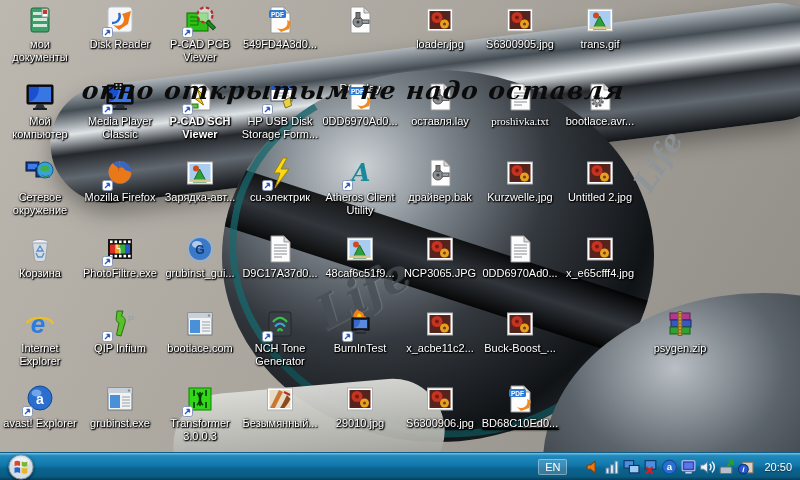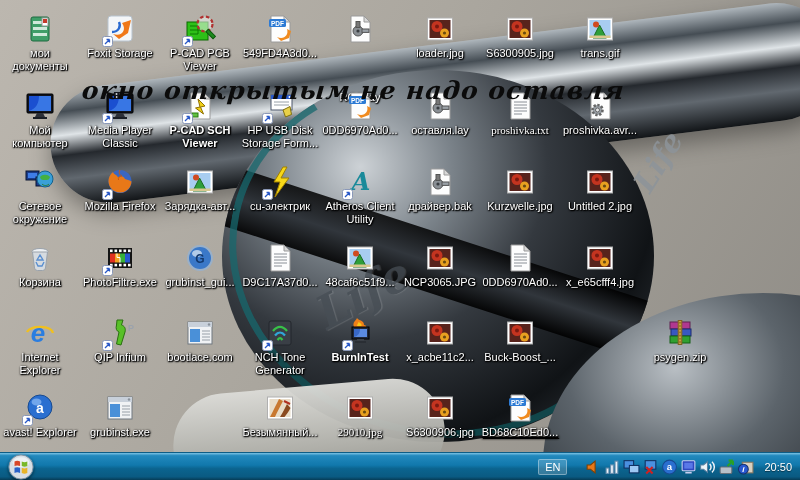--- a/index.html
+++ b/index.html
@@ -30,21 +30,21 @@
          color:#474e55;opacity:.75;transform:rotate(-28deg);text-shadow:1px 1px 1px rgba(255,255,255,.18);}
   .life2{position:absolute;left:626px;top:144px;font:italic 700 30px "DejaVu Serif",serif;
          color:#8d949a;opacity:.85;transform:rotate(-58deg);}
 
   
   #overlay-text{position:absolute;left:82px;top:76px;z-index:5;white-space:nowrap;
         font:italic 700 25px "DejaVu Serif",serif;color:#0b0b0b;letter-spacing:1px;
         transform:skewX(-5deg);}
 
   
-  #icon-layer{position:absolute;left:0;top:9px;width:800px;height:380px;z-index:3;}
+  #icon-layer{position:absolute;left:0;top:0;width:800px;height:380px;z-index:3;}
   .cell{position:absolute;width:80px;display:flex;flex-direction:column;align-items:center;cursor:default;}
   .dicon{width:32px;height:32px;position:relative;display:block;flex:0 0 32px;}
   .dicon svg{width:100%;height:100%;display:block;}
   .sarrow{position:absolute;left:-2px;bottom:-2px;width:11px;height:11px;}
   .sarrow svg{width:100%;height:100%;display:block;}
   .dlabel{margin-top:2px;font-size:11px;line-height:1.18;color:#ffffff;text-align:center;max-width:78px;
           text-shadow:1px 1px 1px #000,0 1px 2px #000,1px 0 2px #000;}
 
   
   #taskbar{position:absolute;left:0;bottom:0;width:800px;height:28px;z-index:10;
@@ -97,21 +97,21 @@
           <path d="M9 21c9 3 14-4 9-11l9-3-3 13-9 6z" fill="#f07818"></path>
           <path d="M8 19c7 0 9-6 7-10" stroke="#2a6ad0" stroke-width="2.4" fill="none"></path>
         </svg>
         <span class="sarrow">
           <svg viewBox="0 0 11 11">
             <rect x=".5" y=".5" width="10" height="10" rx="2" fill="#fff" stroke="#8a98b8"></rect>
             <path d="M3 8L7.5 3.5M7.5 3.5H4.5M7.5 3.5v3" stroke="#2858c8" stroke-width="1.3" fill="none"></path>
           </svg>
         </span>
       </span>
-      <span class="dlabel">Foxit Storage</span>
+      <span class="dlabel">Disk Reader</span>
     </div>
     <div class="cell" style="left: 160px; top: 4px;">
       <span class="dicon">
         <svg viewBox="0 0 32 32">
           <rect x="3" y="9" width="21" height="18" fill="#2ec018" stroke="#0a6a00"></rect>
           <path d="M6 13h8M6 17h12M6 21h8M14 13v8" stroke="#0a7a00"></path>
           <circle cx="21" cy="11" r="7.5" fill="#eef4ee" fill-opacity=".55" stroke="#b03030" stroke-width="2.2" stroke-dasharray="3.5 2.5"></circle>
           <rect x="25" y="16" width="3.4" height="10" transform="rotate(-45 26.7 21)" fill="#1e8a1e" stroke="#0a5a0a"></rect>
         </svg>
         <span class="sarrow">
@@ -302,21 +302,21 @@
     </div>
     <div class="cell" style="left: 560px; top: 81px;">
       <span class="dicon">
         <svg viewBox="0 0 32 32">
           <path d="M7 3h13l6 6v20H7z" fill="#fdfdfd" stroke="#9a9a9a"></path>
           <path d="M20 3l6 6h-6z" fill="#d8d8d8" stroke="#9a9a9a"></path>
           <circle cx="13.5" cy="20" r="5" fill="#9aa0a6" stroke="#666" stroke-width="2.6" stroke-dasharray="2.2 1.6"></circle>
           <circle cx="13.5" cy="20" r="2" fill="#e8eaec" stroke="#666"></circle>
         </svg>
       </span>
-      <span class="dlabel">proshivka.avr...</span>
+      <span class="dlabel">bootlace.avr...</span>
     </div>
     <div class="cell" style="left: 0px; top: 157px;">
       <span class="dicon">
         <svg viewBox="0 0 32 32">
           <rect x="2" y="5" width="13" height="9" fill="#1a3c8c" stroke="#0a1430"></rect>
           <rect x="4" y="7" width="9" height="5" fill="#3e7de8"></rect>
           <rect x="12" y="11" width="13" height="9" fill="#1a3c8c" stroke="#0a1430"></rect>
           <rect x="14" y="13" width="9" height="5" fill="#3e7de8"></rect>
           <circle cx="21" cy="13" r="8" fill="#3aa0d8" stroke="#14608c"></circle>
           <path d="M16 11c2-3 8-3 10 0-1 3-2 3-5 3s-4 0-5-3z" fill="#43b043"></path>
@@ -592,21 +592,21 @@
         </svg>
         <span class="sarrow">
           <svg viewBox="0 0 11 11">
             <rect x=".5" y=".5" width="10" height="10" rx="2" fill="#fff" stroke="#8a98b8"></rect>
             <path d="M3 8L7.5 3.5M7.5 3.5H4.5M7.5 3.5v3" stroke="#2858c8" stroke-width="1.3" fill="none"></path>
           </svg>
         </span>
       </span>
       <span class="dlabel">NCH Tone Generator</span>
     </div>
-    <div class="cell" style="left: 320px; top: 308px; font-weight: bold;">
+    <div class="cell" style="left: 320px; top: 308px;">
       <span class="dicon">
         <svg viewBox="0 0 32 32">
           <path d="M10 10C8 5 12 4 13 1c2 3 7 2 7 7 2 0 3 2 2 4z" fill="#f08018"></path>
           <path d="M13 9c0-2 1.5-2.5 1.5-4 1.5 1 3.5 1.5 3 4z" fill="#f8c818"></path>
           <rect x="8" y="10" width="17" height="12" fill="#202838" stroke="#000"></rect>
           <rect x="10" y="12" width="13" height="8" fill="#3868c8"></rect>
           <path d="M10 20c4-1 6-4 6-8h7v8z" fill="#5a8ae0"></path>
           <rect x="13" y="22" width="7" height="2" fill="#3a3f46"></rect>
           <rect x="11" y="24" width="11" height="2" fill="#2a2e34"></rect>
         </svg>
@@ -683,33 +683,50 @@
           <g stroke="#98a0a8">
             <line x1="18" y1="14" x2="26" y2="14"></line>
             <line x1="18" y1="17" x2="26" y2="17"></line>
             <line x1="18" y1="20" x2="26" y2="20"></line>
             <line x1="18" y1="23" x2="26" y2="23"></line>
           </g>
         </svg>
       </span>
       <span class="dlabel">grubinst.exe</span>
     </div>
+    <div class="cell" style="left: 160px; top: 383px;">
+      <span class="dicon">
+        <svg viewBox="0 0 32 32">
+          <rect x="5" y="5" width="22" height="22" fill="#30d818" stroke="#108000"></rect>
+          <path d="M10 7v6M10 19v6M22 7v6M22 19v6" stroke="#083808" stroke-width="1.6"></path>
+          <path d="M13 10c3.5 2 3.5 10 0 12M19 10c-3.5 2-3.5 10 0 12" stroke="#083808" stroke-width="1.6" fill="none"></path>
+          <path d="M15.2 9h1.6v14h-1.6z" fill="#083808"></path>
+        </svg>
+        <span class="sarrow">
+          <svg viewBox="0 0 11 11">
+            <rect x=".5" y=".5" width="10" height="10" rx="2" fill="#fff" stroke="#8a98b8"></rect>
+            <path d="M3 8L7.5 3.5M7.5 3.5H4.5M7.5 3.5v3" stroke="#2858c8" stroke-width="1.3" fill="none"></path>
+          </svg>
+        </span>
+      </span>
+      <span class="dlabel">Transformer 3.0.0.3</span>
+    </div>
     <div class="cell" style="left: 240px; top: 383px;">
       <span class="dicon">
         <svg viewBox="0 0 32 32">
           <rect x="3.5" y="5" width="25" height="22" fill="#fff" stroke="#b0b0b0"></rect>
           <rect x="5.5" y="7" width="21" height="18" fill="#e8dcc8"></rect>
           <path d="M6 25c4-8 7-14 9-18l4 2c-3 6-6 11-8 16z" fill="#c87830"></path>
           <path d="M16 25c3-5 5-9 7-13l3.5 4c-2 4-4 6-6 9z" fill="#8a4a20"></path>
           <path d="M20 9l6 3" stroke="#b03020" stroke-width="2"></path>
         </svg>
       </span>
       <span class="dlabel">Безымянный...</span>
     </div>
-    <div class="cell" style="left: 320px; top: 383px; font-family: Liberation Serif, serif;">
+    <div class="cell" style="left: 320px; top: 383px;">
       <span class="dicon">
         <svg viewBox="0 0 32 32">
           <rect x="3.5" y="5" width="25" height="22" fill="#fff" stroke="#b0b0b0"></rect>
           <rect x="5.5" y="7" width="21" height="18" fill="#58231c"></rect>
           <circle cx="13" cy="13.5" r="5.5" fill="#c43420"></circle>
           <circle cx="13" cy="13.5" r="2" fill="#7a1a10"></circle>
           <circle cx="20.5" cy="20" r="4.5" fill="#e8a020"></circle>
           <circle cx="20.5" cy="20" r="1.6" fill="#6a4a10"></circle>
         </svg>
       </span>

